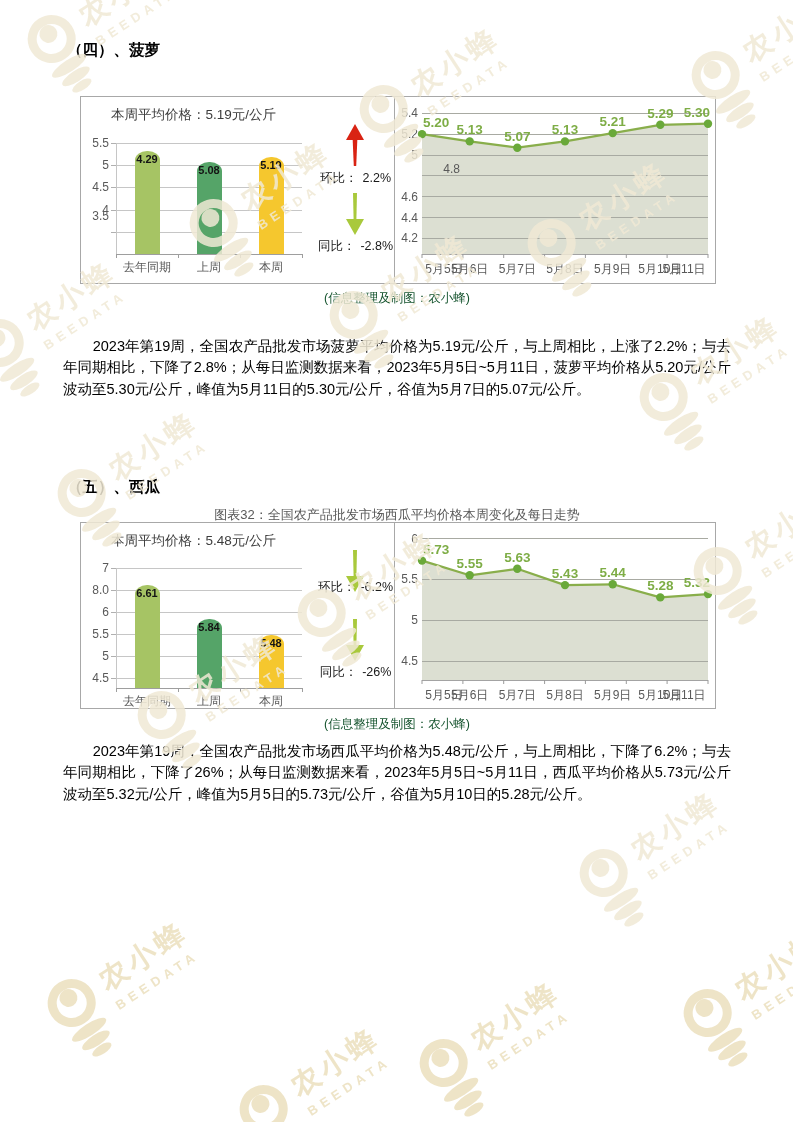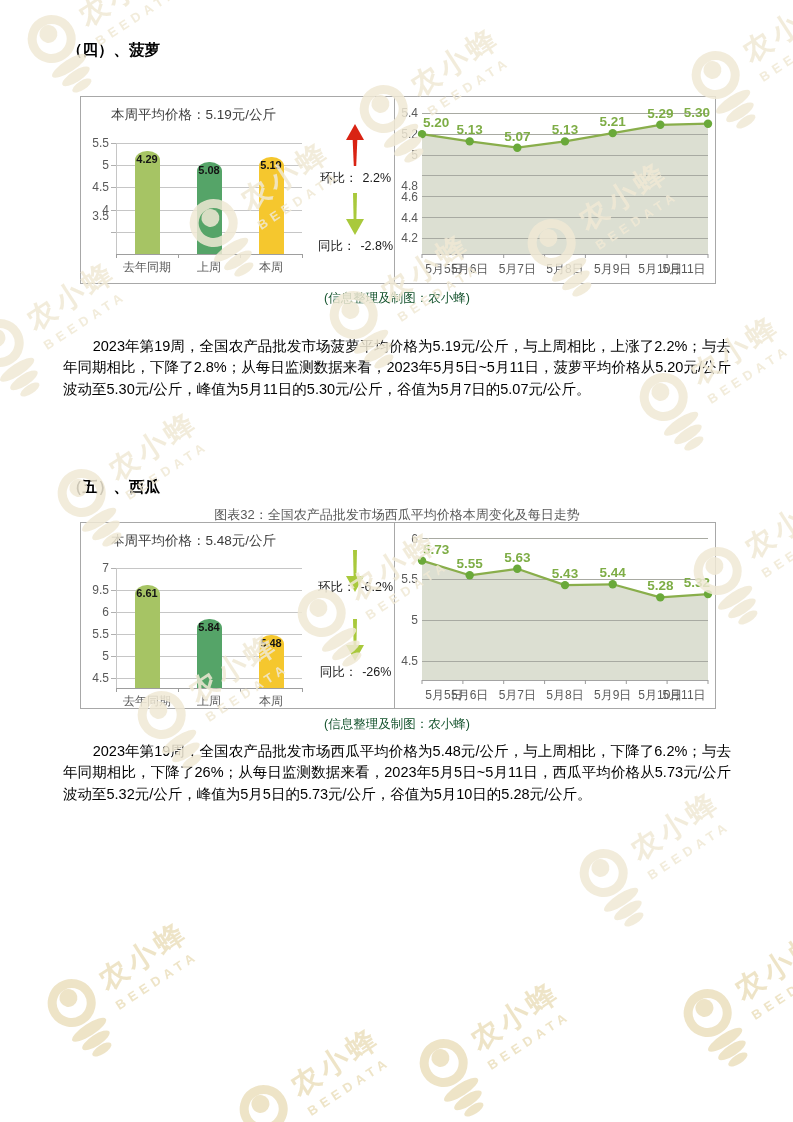--- a/index.html
+++ b/index.html
@@ -150,21 +150,21 @@
             <text x="47.7" y="28.4" text-anchor="middle" class="dlab">5.13</text>
             <text x="95.3" y="34.7" text-anchor="middle" class="dlab">5.07</text>
             <text x="143.0" y="28.4" text-anchor="middle" class="dlab">5.13</text>
             <text x="190.7" y="20.1" text-anchor="middle" class="dlab">5.21</text>
             <text x="238.3" y="11.8" text-anchor="middle" class="dlab">5.29</text>
             <text x="288.0" y="10.7" text-anchor="end" class="dlab">5.30</text>
           </svg>
           <div class="ylab-line" style="top: 124.366px;">4.2</div>
           <div class="ylab-line" style="top: 103.521px;">4.4</div>
           <div class="ylab-line" style="top: 82.6761px;">4.6</div>
-          <div class="ylab-line" style="top: 72px;">4.8</div>
+          <div class="ylab-line" style="top: 55px; margin-left: 42px;">4.8</div>
           <div class="ylab-line" style="top: 40.9859px;">5</div>
           <div class="ylab-line" style="top: 20.1408px;">5.2</div>
           <div class="ylab-line" style="top: -0.704225px;">5.4</div>
           <div class="xlab-line" style="left: -4px; top: 155px;">5月5日</div>
           <div class="xlab-line" style="left: 21.6667px; top: 155px;">5月6日</div>
           <div class="xlab-line" style="left: 69.3333px; top: 155px;">5月7日</div>
           <div class="xlab-line" style="left: 117px; top: 155px;">5月8日</div>
           <div class="xlab-line" style="left: 164.667px; top: 155px;">5月9日</div>
           <div class="xlab-line" style="left: 212.333px; top: 155px;">5月10日</div>
           <div class="xlab-line" style="left: 236px; top: 155px;">5月11日</div>
@@ -188,21 +188,21 @@
           <div class="grid" style="top: 87.9121px; left: 0px; width: 186px;"></div>
           <div class="ylab" style="top: 79.9121px;">5</div>
           <div class="ytick" style="top: 87.9121px;"></div>
           <div class="grid" style="top: 65.9341px; left: 0px; width: 186px;"></div>
           <div class="ylab" style="top: 57.9341px;">5.5</div>
           <div class="ytick" style="top: 65.9341px;"></div>
           <div class="grid" style="top: 43.956px; left: 0px; width: 186px;"></div>
           <div class="ylab" style="top: 35.956px;">6</div>
           <div class="ytick" style="top: 43.956px;"></div>
           <div class="grid" style="top: 21.978px; left: 0px; width: 186px;"></div>
-          <div class="ylab" style="top: 13.978px;">9.5</div>
+          <div class="ylab" style="top: 13.978px;">8.0</div>
           <div class="ytick" style="top: 21.978px;"></div>
           <div class="grid" style="top: 0px; left: 0px; width: 186px;"></div>
           <div class="ylab" style="top: -8px;">7</div>
           <div class="ytick" style="top: 0px;"></div>
           <div class="yaxis" style="height: 120px;"></div>
           <div class="xaxis" style="top: 120px; width: 186px;"></div>
           <div class="xtick" style="left: 0px; top: 120px;"></div>
           <div class="xtick" style="left: 62px; top: 120px;"></div>
           <div class="xtick" style="left: 124px; top: 120px;"></div>
           <div class="xtick" style="left: 186px; top: 120px;"></div>

